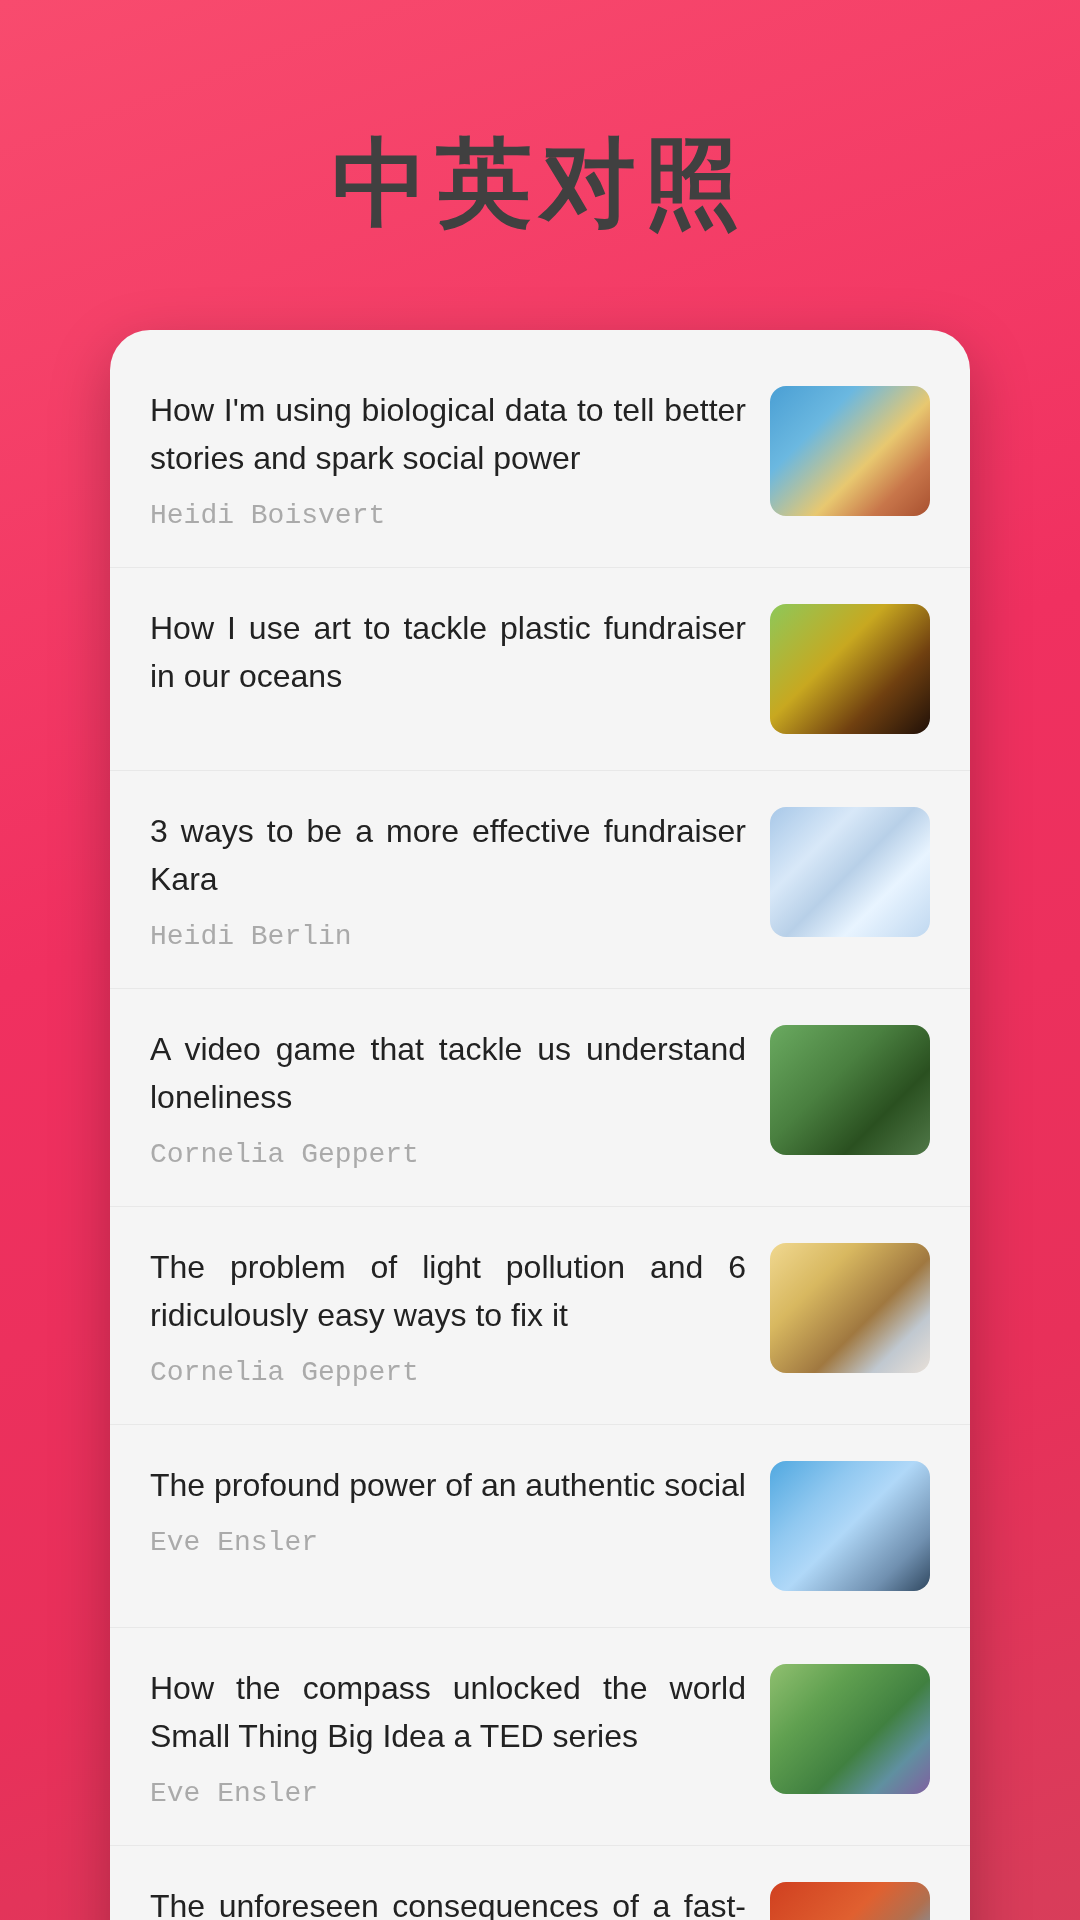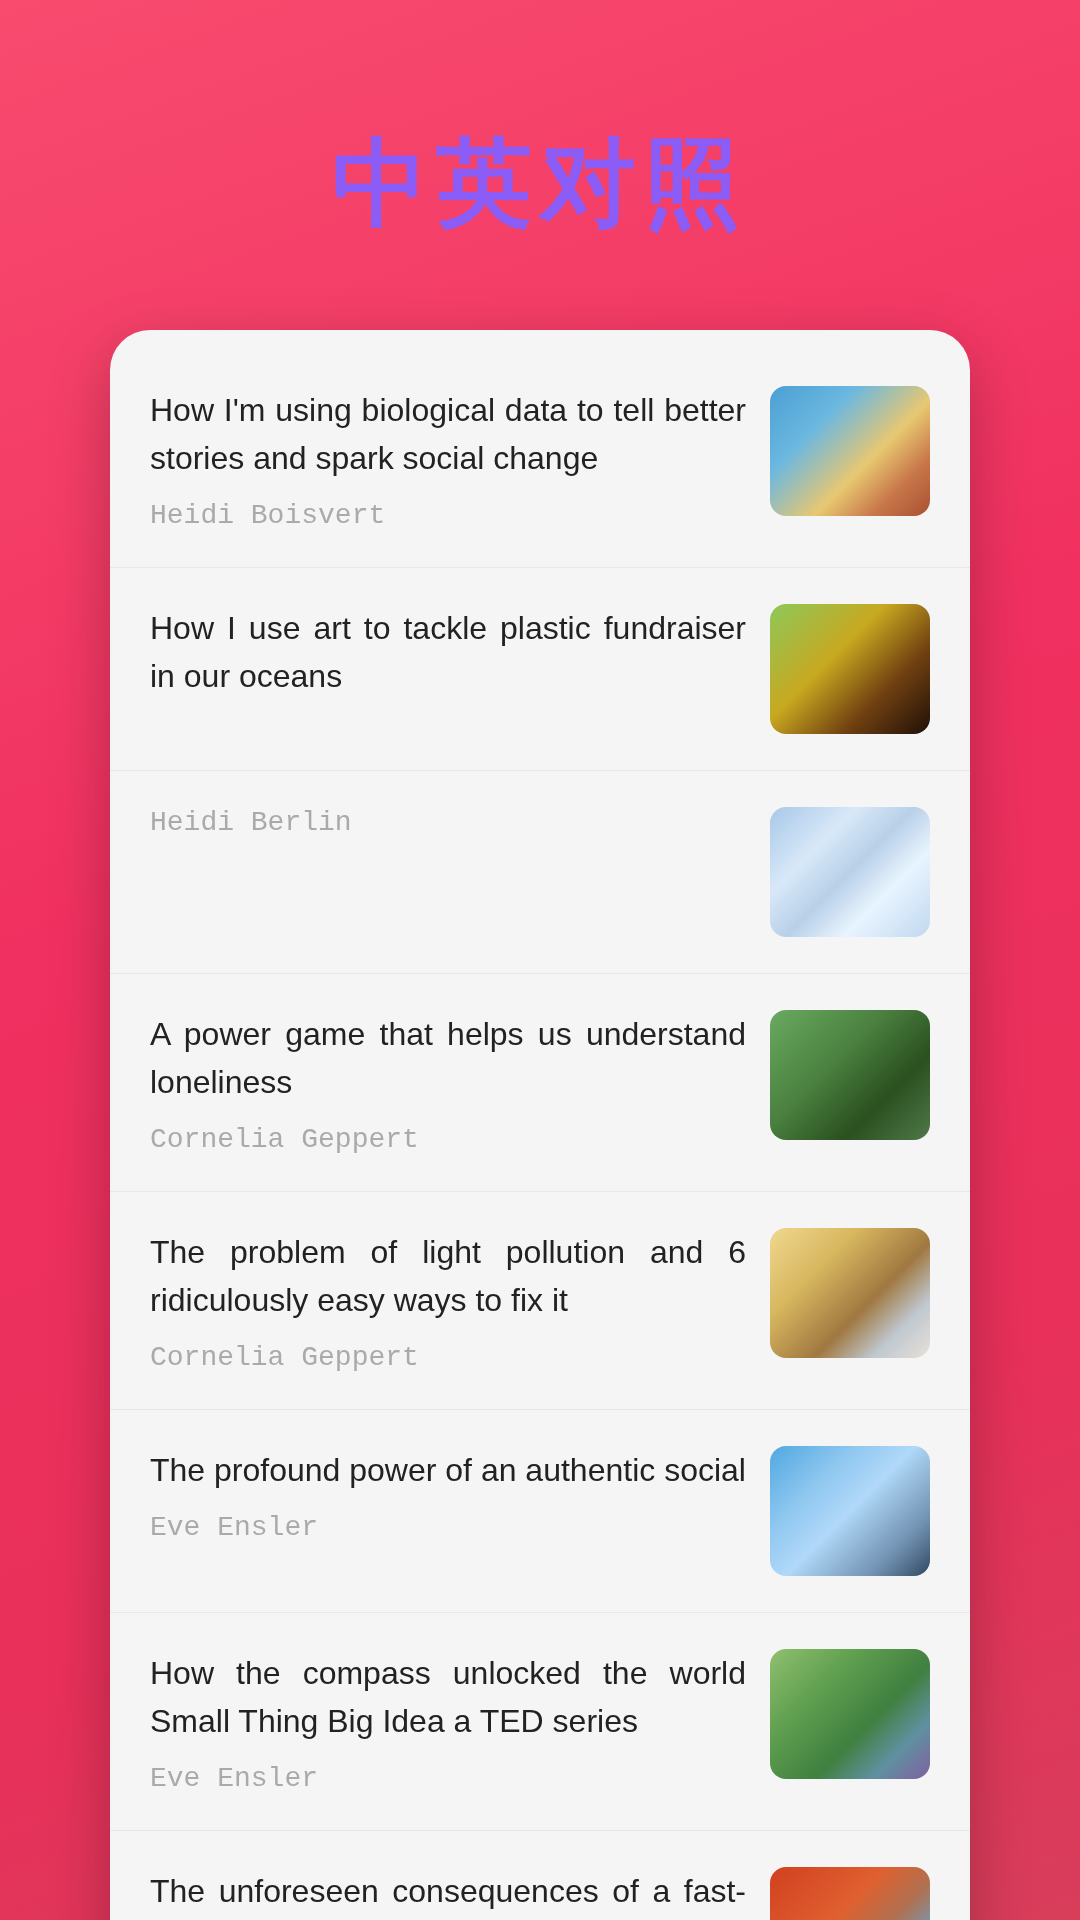--- a/index.html
+++ b/index.html
@@ -14,21 +14,21 @@
       min-height: 1920px;
       background: linear-gradient(160deg, #f84b6e 0%, #f03060 40%, #e8305a 70%, #d4405a 100%);
       font-family: -apple-system, BlinkMacSystemFont, 'PingFang SC', 'Helvetica Neue', Arial, sans-serif;
       display: flex;
       flex-direction: column;
       align-items: center;
       padding-top: 120px;
     }
 
     .page-title {
-      color: #8b5cf6;
+      color: #404040;
       font-size: 96px;
       font-weight: bold;
       margin-bottom: 80px;
       letter-spacing: 8px;
     }
 
     .card-container {
       background: #f5f5f5;
       border-radius: 40px;
       width: 860px;
@@ -92,40 +92,41 @@
     .thumb-8 { background: linear-gradient(135deg, #d04020 0%, #e06030 40%, #b07050 60%, #70a0c0 80%, #4080b0 100%); }
   </style>
 </head>
 <body>
 
 <h1 class="page-title">中英对照</h1>
 
 <div class="card-container">
 <div class="list-item">
       <div class="item-text">
-        <div class="item-title">How I'm using biological data to tell better stories and spark social change</div>
+        <div class="item-title">How I'm using biological data to tell better stories and spark social power</div>
         <div class="item-author">Heidi Boisvert</div>
       </div>
       <div class="thumbnail-placeholder thumb-1"></div>
     </div>
     <div class="list-item">
       <div class="item-text">
         <div class="item-title">How I use art to tackle plastic fundraiser in our oceans</div>
       </div>
       <div class="thumbnail-placeholder thumb-2"></div>
     </div>
     <div class="list-item">
       <div class="item-text">
+        <div class="item-title">3 ways to be a more effective fundraiser Kara</div>
         <div class="item-author">Heidi Berlin</div>
       </div>
       <div class="thumbnail-placeholder thumb-3"></div>
     </div>
     <div class="list-item">
       <div class="item-text">
-        <div class="item-title">A power game that helps us understand loneliness</div>
+        <div class="item-title">A video game that tackle us understand loneliness</div>
         <div class="item-author">Cornelia Geppert</div>
       </div>
       <div class="thumbnail-placeholder thumb-4"></div>
     </div>
     <div class="list-item">
       <div class="item-text">
         <div class="item-title">The problem of light pollution and 6 ridiculously easy ways to fix it</div>
         <div class="item-author">Cornelia Geppert</div>
       </div>
       <div class="thumbnail-placeholder thumb-5"></div>

